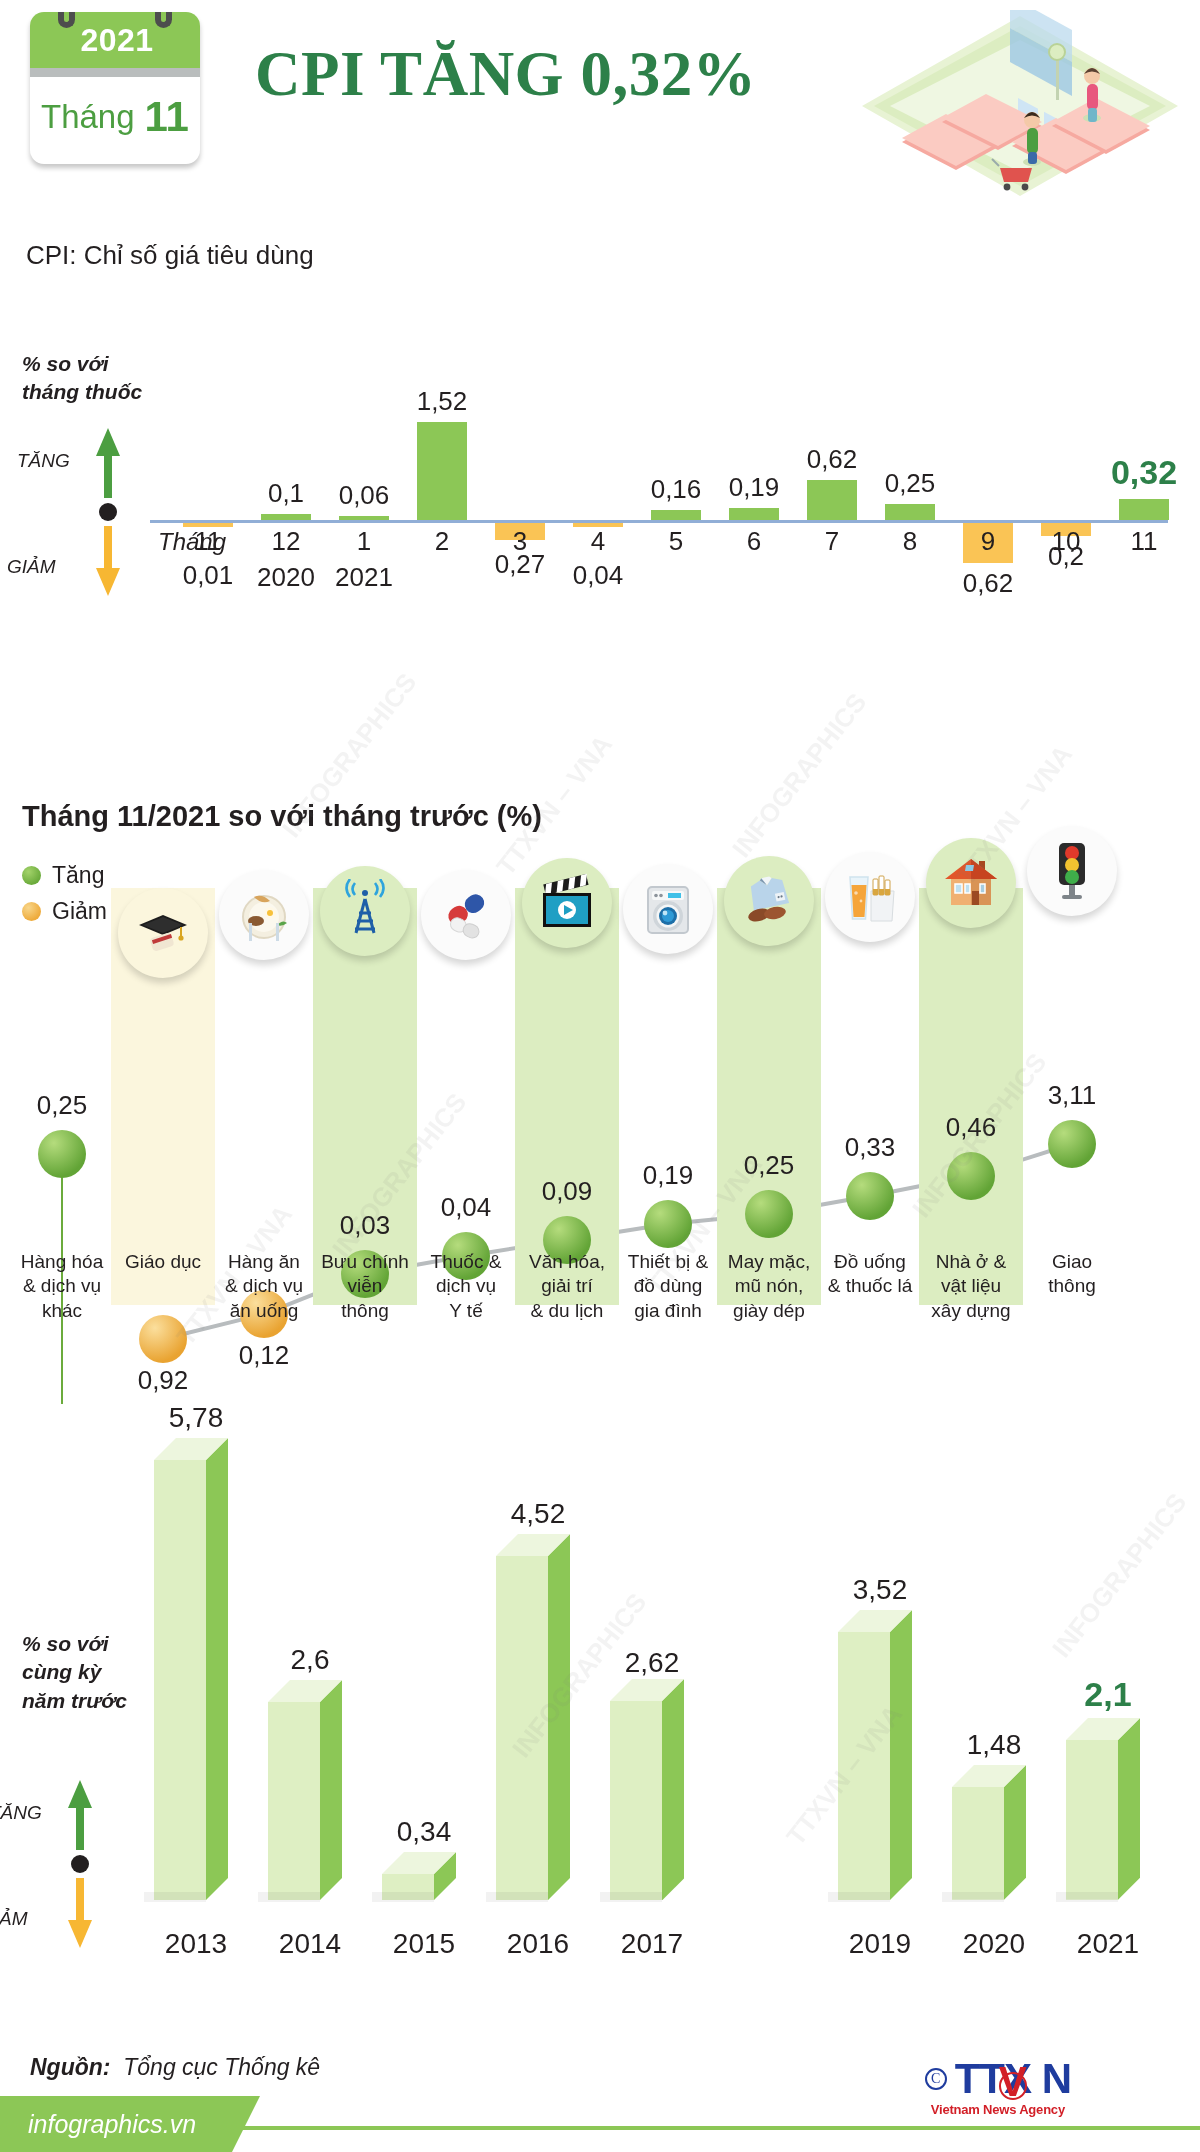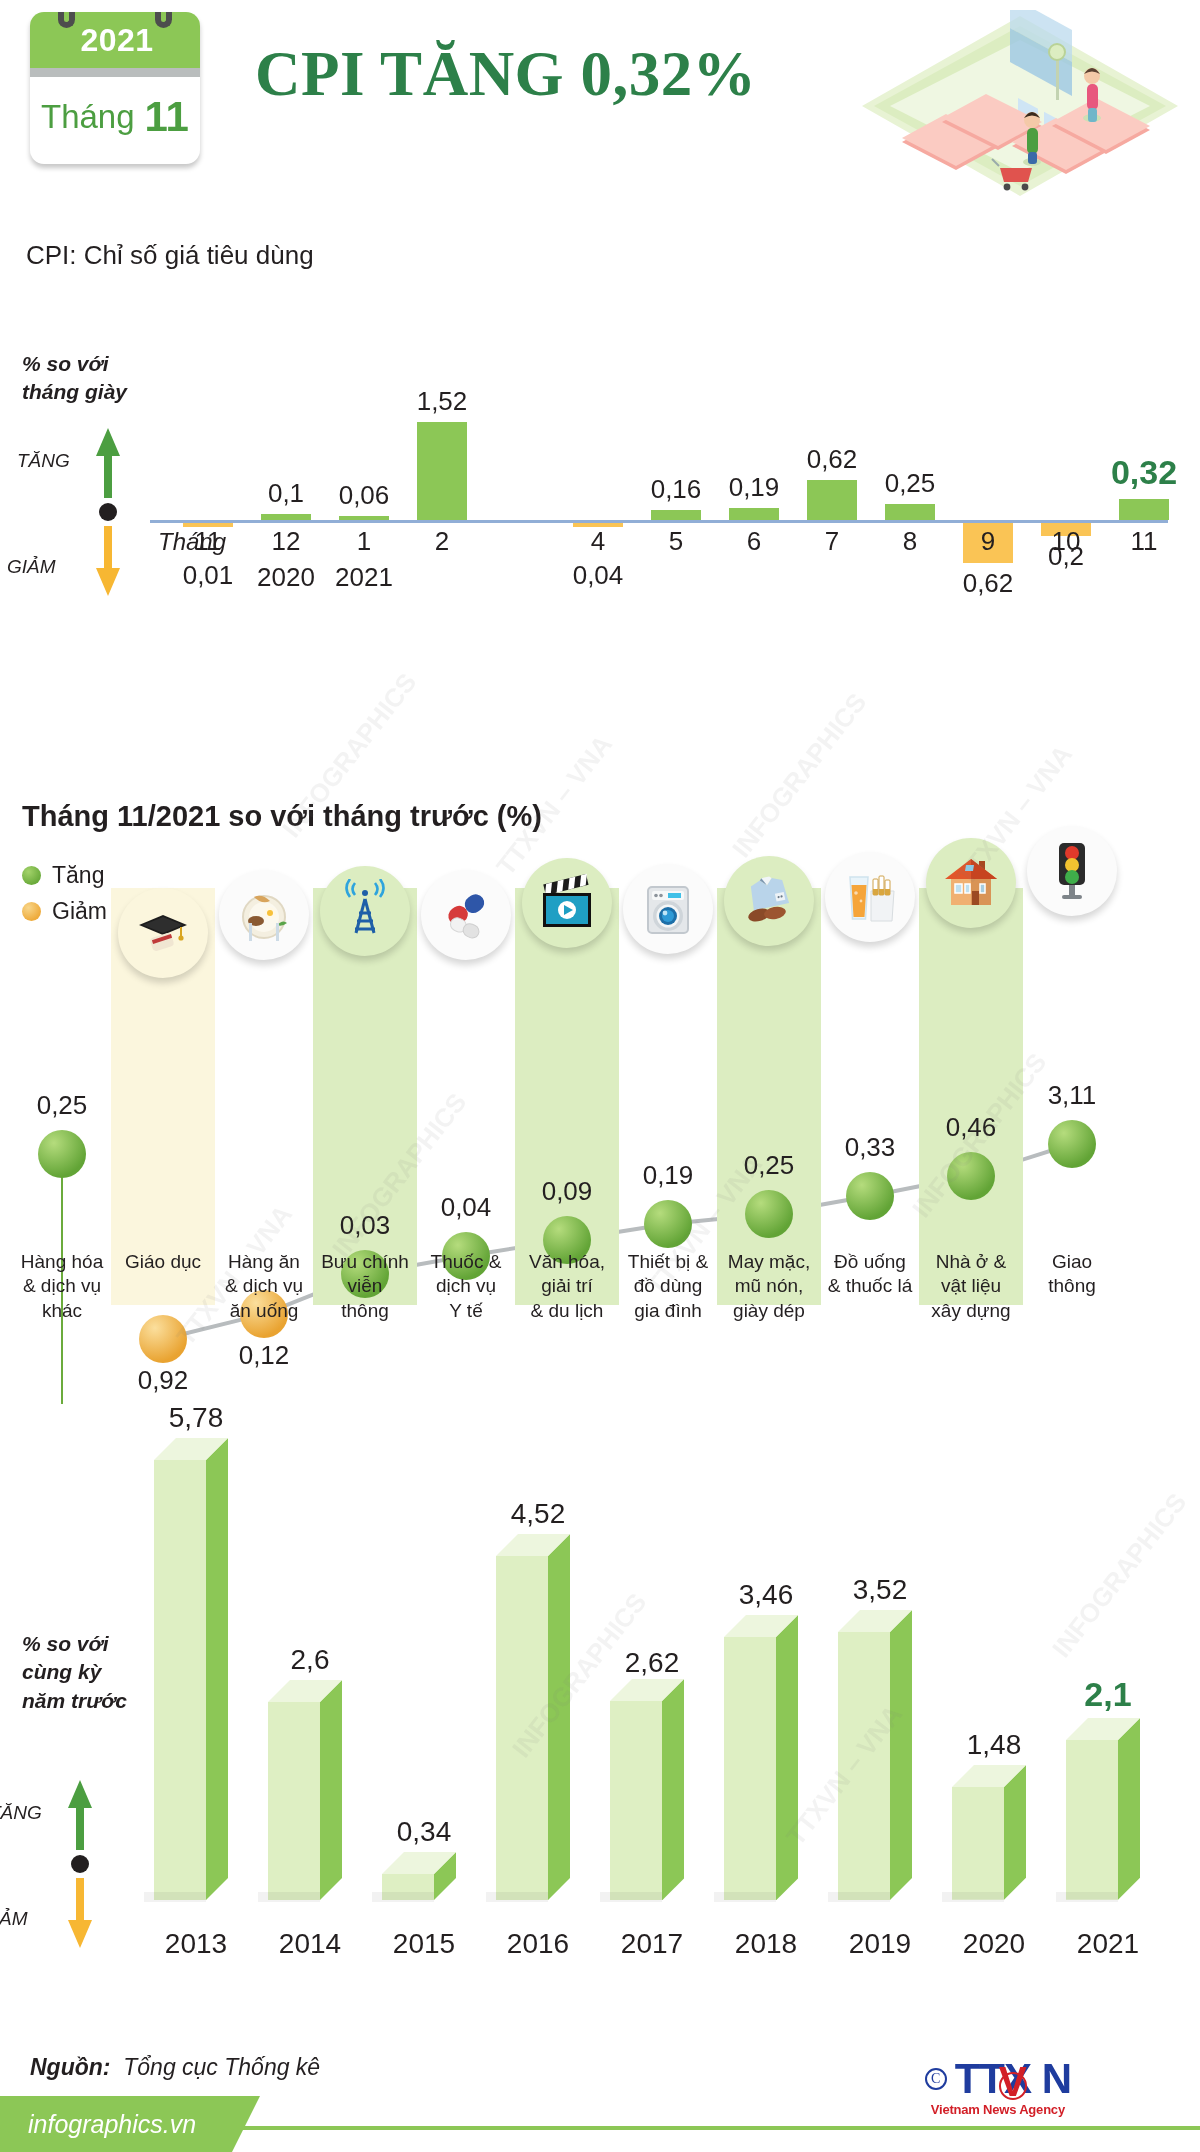--- a/index.html
+++ b/index.html
@@ -322,21 +322,21 @@
       <path d="M139 156 l-7 -7" stroke="#9aa" stroke-width="2" fill="none"></path>
     </g>
   </svg>
 
   <div class="cpi-note">CPI: Chỉ số giá tiêu dùng</div>
 </div>
 
 <div class="chart1-wrap">
   <div class="c1-ylabel">
     <div>% so với</div>
-    <div>tháng giày</div>
+    <div>tháng thuốc</div>
   </div>
 
   <div class="axis-ind">
     <svg width="36" height="168" viewBox="0 0 36 168">
       <polygon points="18,0 30,28 22,28 22,70 14,70 14,28 6,28" fill="#4C9E41"></polygon>
       <circle cx="18" cy="84" r="9" fill="#231f20"></circle>
       <polygon points="18,168 6,140 14,140 14,98 22,98 22,140 30,140" fill="#F7B733"></polygon>
     </svg>
     <span class="ai-label ai-up">TĂNG</span>
     <span class="ai-label ai-down">GIẢM</span>
@@ -360,20 +360,25 @@
         <div class="c1-col" style="left: 176px;">
           <div class="c1-bar pos" style="height: 4px; bottom: 180px;"></div>
           <div class="c1-val" style="top: 110px;">0,06</div>
           <div class="c1-tick">1</div>
           <div class="c1-sub">2021</div>
         </div>
         <div class="c1-col" style="left: 254px;">
           <div class="c1-bar pos" style="height: 98px; bottom: 180px;"></div>
           <div class="c1-val" style="top: 16px;">1,52</div>
           <div class="c1-tick">2</div>
+        </div>
+        <div class="c1-col" style="left: 332px;">
+          <div class="c1-bar neg" style="height: 17.4079px; top: 153px;"></div>
+          <div class="c1-val" style="top: 179.408px;">0,27</div>
+          <div class="c1-tick">3</div>
         </div>
         <div class="c1-col" style="left: 410px;">
           <div class="c1-bar neg" style="height: 4px; top: 153px;"></div>
           <div class="c1-val" style="top: 190px;">0,04</div>
           <div class="c1-tick">4</div>
         </div>
         <div class="c1-col" style="left: 488px;">
           <div class="c1-bar pos" style="height: 10.3158px; bottom: 180px;"></div>
           <div class="c1-val" style="top: 103.684px;">0,16</div>
           <div class="c1-tick">5</div>
@@ -751,32 +756,20 @@
           <svg width="74" height="221.44636678200692" viewBox="0 0 74 221.44636678200692" style="position:absolute;left:0;bottom:0">
             <polygon points="0,22 52,22 52,221.44636678200692 0,221.44636678200692" fill="#DEEFC3"></polygon>
             <polygon points="52,22 74,0 74,199.44636678200692 52,221.44636678200692" fill="#8CC756"></polygon>
             <polygon points="0,22 22,0 74,0 52,22" fill="#EDF6DE"></polygon>
           </svg>
         </div>
         <div class="c3-shadow"></div>
         <div class="c3-val" style="bottom: 351px;">2,62</div>
         <div class="c3-year">2017</div>
       </div>
-      <div class="c3-col" style="left: 570px;">
-        <div class="c3-bar3d" style="height: 263.391px;">
-          <svg width="74" height="285.39100346020757" viewBox="0 0 74 285.39100346020757" style="position:absolute;left:0;bottom:0">
-            <polygon points="0,22 52,22 52,285.39100346020757 0,285.39100346020757" fill="#DEEFC3"></polygon>
-            <polygon points="52,22 74,0 74,263.39100346020757 52,285.39100346020757" fill="#8CC756"></polygon>
-            <polygon points="0,22 22,0 74,0 52,22" fill="#EDF6DE"></polygon>
-          </svg>
-        </div>
-        <div class="c3-shadow"></div>
-        <div class="c3-val" style="bottom: 419.391px;">3,46</div>
-        <div class="c3-year">2018</div>
-      </div>
       <div class="c3-col" style="left: 684px;">
         <div class="c3-bar3d" style="height: 267.958px;">
           <svg width="74" height="289.9584775086505" viewBox="0 0 74 289.9584775086505" style="position:absolute;left:0;bottom:0">
             <polygon points="0,22 52,22 52,289.9584775086505 0,289.9584775086505" fill="#DEEFC3"></polygon>
             <polygon points="52,22 74,0 74,267.9584775086505 52,289.9584775086505" fill="#8CC756"></polygon>
             <polygon points="0,22 22,0 74,0 52,22" fill="#EDF6DE"></polygon>
           </svg>
         </div>
         <div class="c3-shadow"></div>
         <div class="c3-val" style="bottom: 423.958px;">3,52</div>

